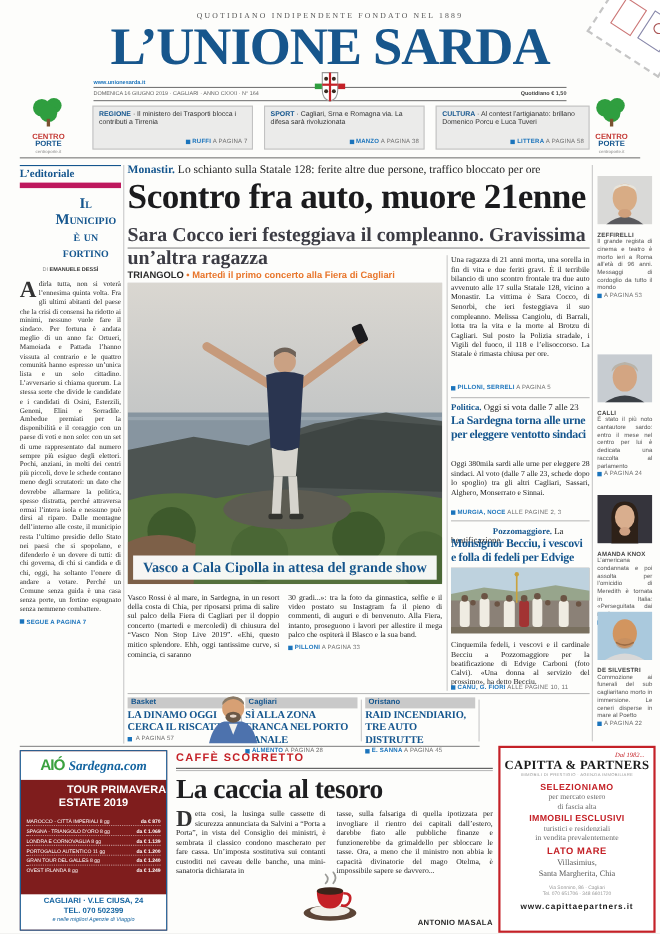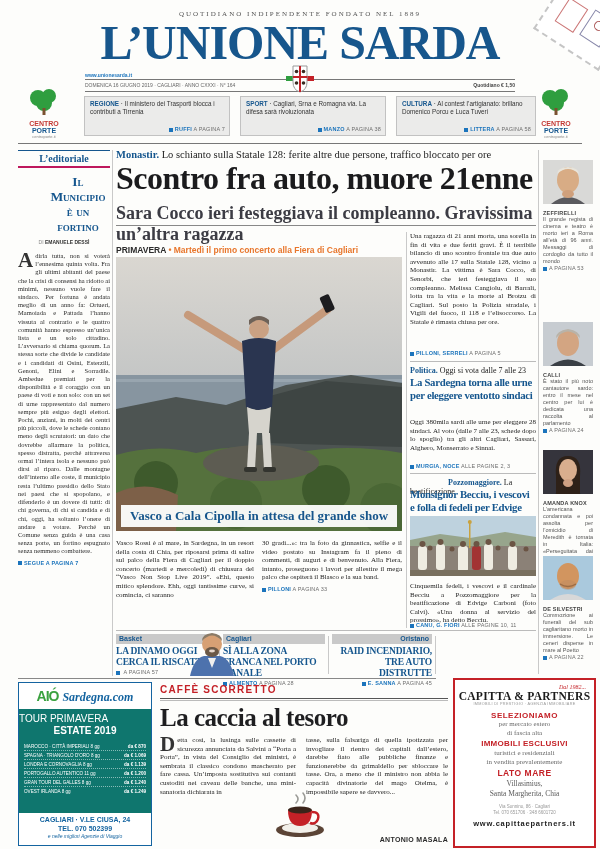--- a/index.html
+++ b/index.html
@@ -95,21 +95,21 @@
     <div class="kr ref"><span class="sq"></span><span class="nm">MANZO</span> <span class="pg">A PAGINA 38</span></div>
   </div>
   <div class="kbox" style="left:396px;width:140px;">
     <div class="kt"><span class="kl">CULTURA</span><span> · Al contest l’artigianato: brillano Domenico Porcu e Luca Tuveri</span></div>
     <div class="kr ref"><span class="sq"></span><span class="nm">LITTERA</span> <span class="pg">A PAGINA 58</span></div>
   </div>
 
   <div class="hline" style="left:18px;top:143px;width:564px;background:#777;"></div>
 
   <div class="abs" style="left:18px;top:150px;width:92px;">
-    <div class="sE" style="border-top:1px solid #15568e;border-bottom:2px solid #be185d;text-align:center;font-size:10px;font-weight:bold;color:#15568e;padding:2px 0;">L’editoriale</div>
+    <div class="sE" style="border-top:1px solid #15568e;border-bottom:5px solid #be185d;text-align:left;font-size:10px;font-weight:bold;color:#15568e;padding:2px 0;">L’editoriale</div>
     <div class="sE" style="margin-top:6px;text-align:center;font-size:13.5px;line-height:15px;font-weight:bold;color:#15568e;font-variant:small-caps;margin-left:28px;">Il Municipio è un fortino</div>
     <div class="sA" style="margin-top:5px;text-align:center;font-size:5px;color:#888;">
       <span>DI </span><span style="font-weight:bold;color:#333;">EMANUELE DESSÌ</span>
     </div>
     <div class="sE just" style="margin-top:7px;font-size:6.5px;line-height:8.2px;color:#2a2a2a;">
       <span class="dropcap">A</span><span> dirla tutta, non si voterà l’ennesima quinta volta. Fra gli ultimi abitanti del paese che la crisi di consensi ha ridotto ai minimi, nessuno vuole fare il sindaco. Per fortuna è andata meglio di un anno fa: Ortueri, Mamoiada e Pattada l’hanno vissuta al contrario e le quattro comunità hanno espresso un’unica lista e un solo cittadino. L’avversario si chiama quorum. La stessa sorte che divide le candidate e i candidati di Osini, Esterzili, Genoni, Elini e Sorradile. Ambedue premiati per la disponibilità e il coraggio con un paese di voti e non solo: con un set di urne rappresentato dal numero sempre più esiguo degli elettori. Pochi, anziani, in molti dei centri più piccoli, dove le schede contano meno degli scrutatori: un dato che dovrebbe allarmare la politica, spesso distratta, perché attraversa ormai l’intera isola e nessuno può dirsi al riparo. Dalle montagne dell’interno alle coste, il municipio resta l’ultimo presidio dello Stato nei paesi che si spopolano, e difenderlo è un dovere di tutti: di chi governa, di chi si candida e di chi, oggi, ha soltanto l’onere di andare a votare. Perché un Comune senza guida è una casa senza porte, un fortino espugnato senza nemmeno combattere.</span>
     </div>
     <div class="ref" style="margin-top:4px;"><span class="sq"></span><span class="nm">SEGUE A PAGINA 7</span></div>
   </div>
   <div class="vline" style="left:112px;top:150px;height:526px;"></div>
@@ -169,21 +169,21 @@
     </g>
     <rect x="0" y="54" width="126" height="6" fill="#79705f"></rect>
   </svg>
   <div class="abs sE just t7" style="left:410px;top:582px;width:126px;">Cinquemila fedeli, i vescovi e il cardinale Becciu a Pozzomaggiore per la beatificazione di Edvige Carboni (foto Calvi). «Una donna al servizio del prossimo», ha detto Becciu.</div>
   <div class="abs ref" style="left:410px;top:622px;width:126px;">
     <span class="sq"></span><span class="nm">CANU, G. FIORI</span> <span class="pg">ALLE PAGINE 10, 11</span>
   </div>
   <div class="vline" style="left:406px;top:232px;height:396px;"></div>
 
   <div class="abs sA" style="left:116px;top:245px;width:286px;font-size:8.5px;font-weight:bold;color:#2b2b2b;">
-    <span>PRIMAVERA</span>
+    <span>TRIANGOLO</span>
     <span style="color:#e8762c;">•</span><span style="color:#e8762c;"> Martedì il primo concerto alla Fiera di Cagliari</span>
   </div>
 
   <div class="abs" style="left:116px;top:257px;width:286px;height:274px;overflow:hidden;background:#c9c7c2;">
     <svg width="286" height="274" viewBox="0 0 286 274">
       <defs>
         <linearGradient id="sky" x1="0" y1="0" x2="0" y2="1">
           <stop offset="0" stop-color="#dad7d1"></stop>
             <stop offset="1" stop-color="#bfc2c3"></stop>
         </linearGradient>
@@ -288,45 +288,45 @@
   </div>
   <div class="vline" style="left:219px;top:636px;height:38px;"></div>
 
   <div class="abs" style="left:223px;top:634px;width:102px;">
     <div class="striplabel">Cagliari</div>
     <div class="striphead sE">Sì alla Zona franca nel Porto canale</div>
     <div class="ref" style="margin-top:1px;"><span class="sq"></span><span class="nm">ALMENTO</span> <span class="pg">A PAGINA 28</span></div>
   </div>
   <div class="vline" style="left:328px;top:636px;height:38px;"></div>
 
-  <div class="abs" style="left:332px;top:634px;width:100px;text-align:right;">
+  <div class="abs" style="left:332px;top:634px;width:100px;">
     <div class="striplabel">Oristano</div>
     <div class="striphead sE">Raid incendiario, tre auto distrutte</div>
     <div class="ref" style="margin-top:1px;"><span class="sq"></span><span class="nm">E. SANNA</span> <span class="pg">A PAGINA 45</span></div>
   </div>
   <div class="vline" style="left:435px;top:636px;height:38px;"></div>
 
 
   <svg class="abs" style="left:186px;top:628px;" width="52" height="48" viewBox="0 0 52 48">
     <path d="M4 48 Q8 30 18 28 L34 28 Q44 30 48 48 Z" fill="#4d72ad"></path>
     <path d="M22 30 L26 40 L30 30 Z" fill="#f0f0ee"></path>
     <circle cx="26" cy="16" r="10" fill="#d7a074"></circle>
     <path d="M16 13 Q26 2 36 13 Q36 6 26 5 Q16 6 16 13 Z" fill="#8a7a66"></path>
     <ellipse cx="26" cy="24" rx="7" ry="5" fill="#6b5846"></ellipse>
     <ellipse cx="26" cy="23" rx="3" ry="1.4" fill="#e8d8cc"></ellipse>
   </svg>
 
   <div class="hline" style="left:18px;top:678px;width:418px;background:#888;"></div>
 
-  <div class="abs" style="left:18px;top:682px;width:134px;height:164px;border:1px solid #1464a0;background:#0f766e;">
+  <div class="abs" style="left:18px;top:682px;width:134px;height:164px;border:1px solid #1464a0;background:#7f1d1d;">
     <div class="abs" style="left:0;top:0;width:132px;height:26px;background:#fff;text-align:center;padding-top:4px;">
       <span class="sA" style="font-size:14px;font-weight:bold;color:#3aa13f;letter-spacing:-1px;">AIÓ</span>
       <span class="sE" style="font-size:12px;font-weight:bold;font-style:italic;color:#1464a0;">Sardegna.com</span>
     </div>
-    <div class="sA" style="margin-top:30px;text-align:left;font-size:10px;font-weight:normal;color:#fff;line-height:12px;">TOUR PRIMAVERA</div>
+    <div class="sA" style="margin-top:30px;text-align:right;font-size:10px;font-weight:bold;color:#fff;line-height:12px;">TOUR PRIMAVERA</div>
     <div class="sA" style="text-align:center;font-size:10px;font-weight:bold;color:#fff;line-height:12px;">ESTATE 2019</div>
     <div style="margin:5px 5px 0 5px;">
       <div class="sA" style="display:flex;justify-content:space-between;font-size:4.6px;color:#fff;border-bottom:1px dotted rgba(255,255,255,.5);padding:1.5px 0;">
         <span>MAROCCO · CITTÀ IMPERIALI 8 gg</span>
           <span style="font-weight:bold;">da € 870</span>
       </div>
       <div class="sA" style="display:flex;justify-content:space-between;font-size:4.6px;color:#fff;border-bottom:1px dotted rgba(255,255,255,.5);padding:1.5px 0;">
         <span>SPAGNA · TRIANGOLO D’ORO 8 gg</span>
           <span style="font-weight:bold;">da € 1.069</span>
       </div>

